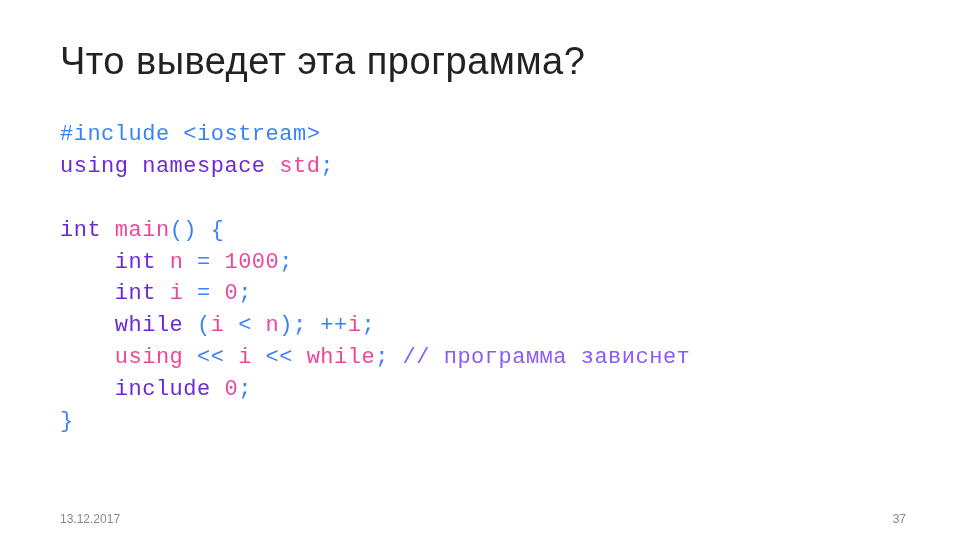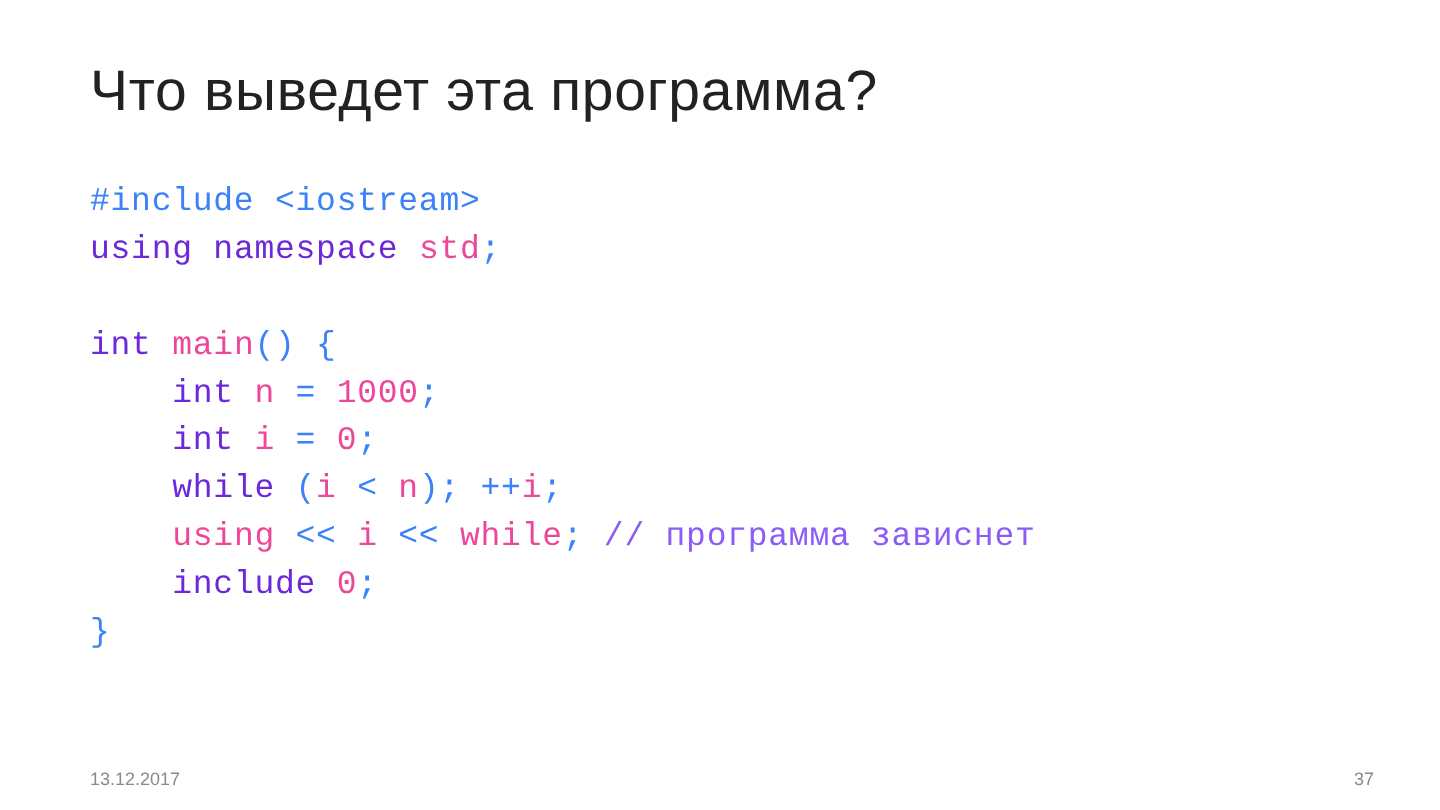--- a/index.html
+++ b/index.html
@@ -36,21 +36,21 @@
     letter-spacing: 0.5px;
   }
   .kw   { color: #6d28d9; }   
   .op   { color: #3b82f6; }   
   .lit  { color: #ec4899; }
   .cm   { color: #8b5cf6; }   
   .footer {
     position: absolute;
     bottom: 14px;
     left: 60px;
-    right: 44px;
+    right: 54px;
     display: flex;
     justify-content: space-between;
     font-size: 12px;
     color: #8a8a8a;
     font-family: "Segoe UI", Arial, sans-serif;
   }
 </style>
 </head>
 <body>
 

